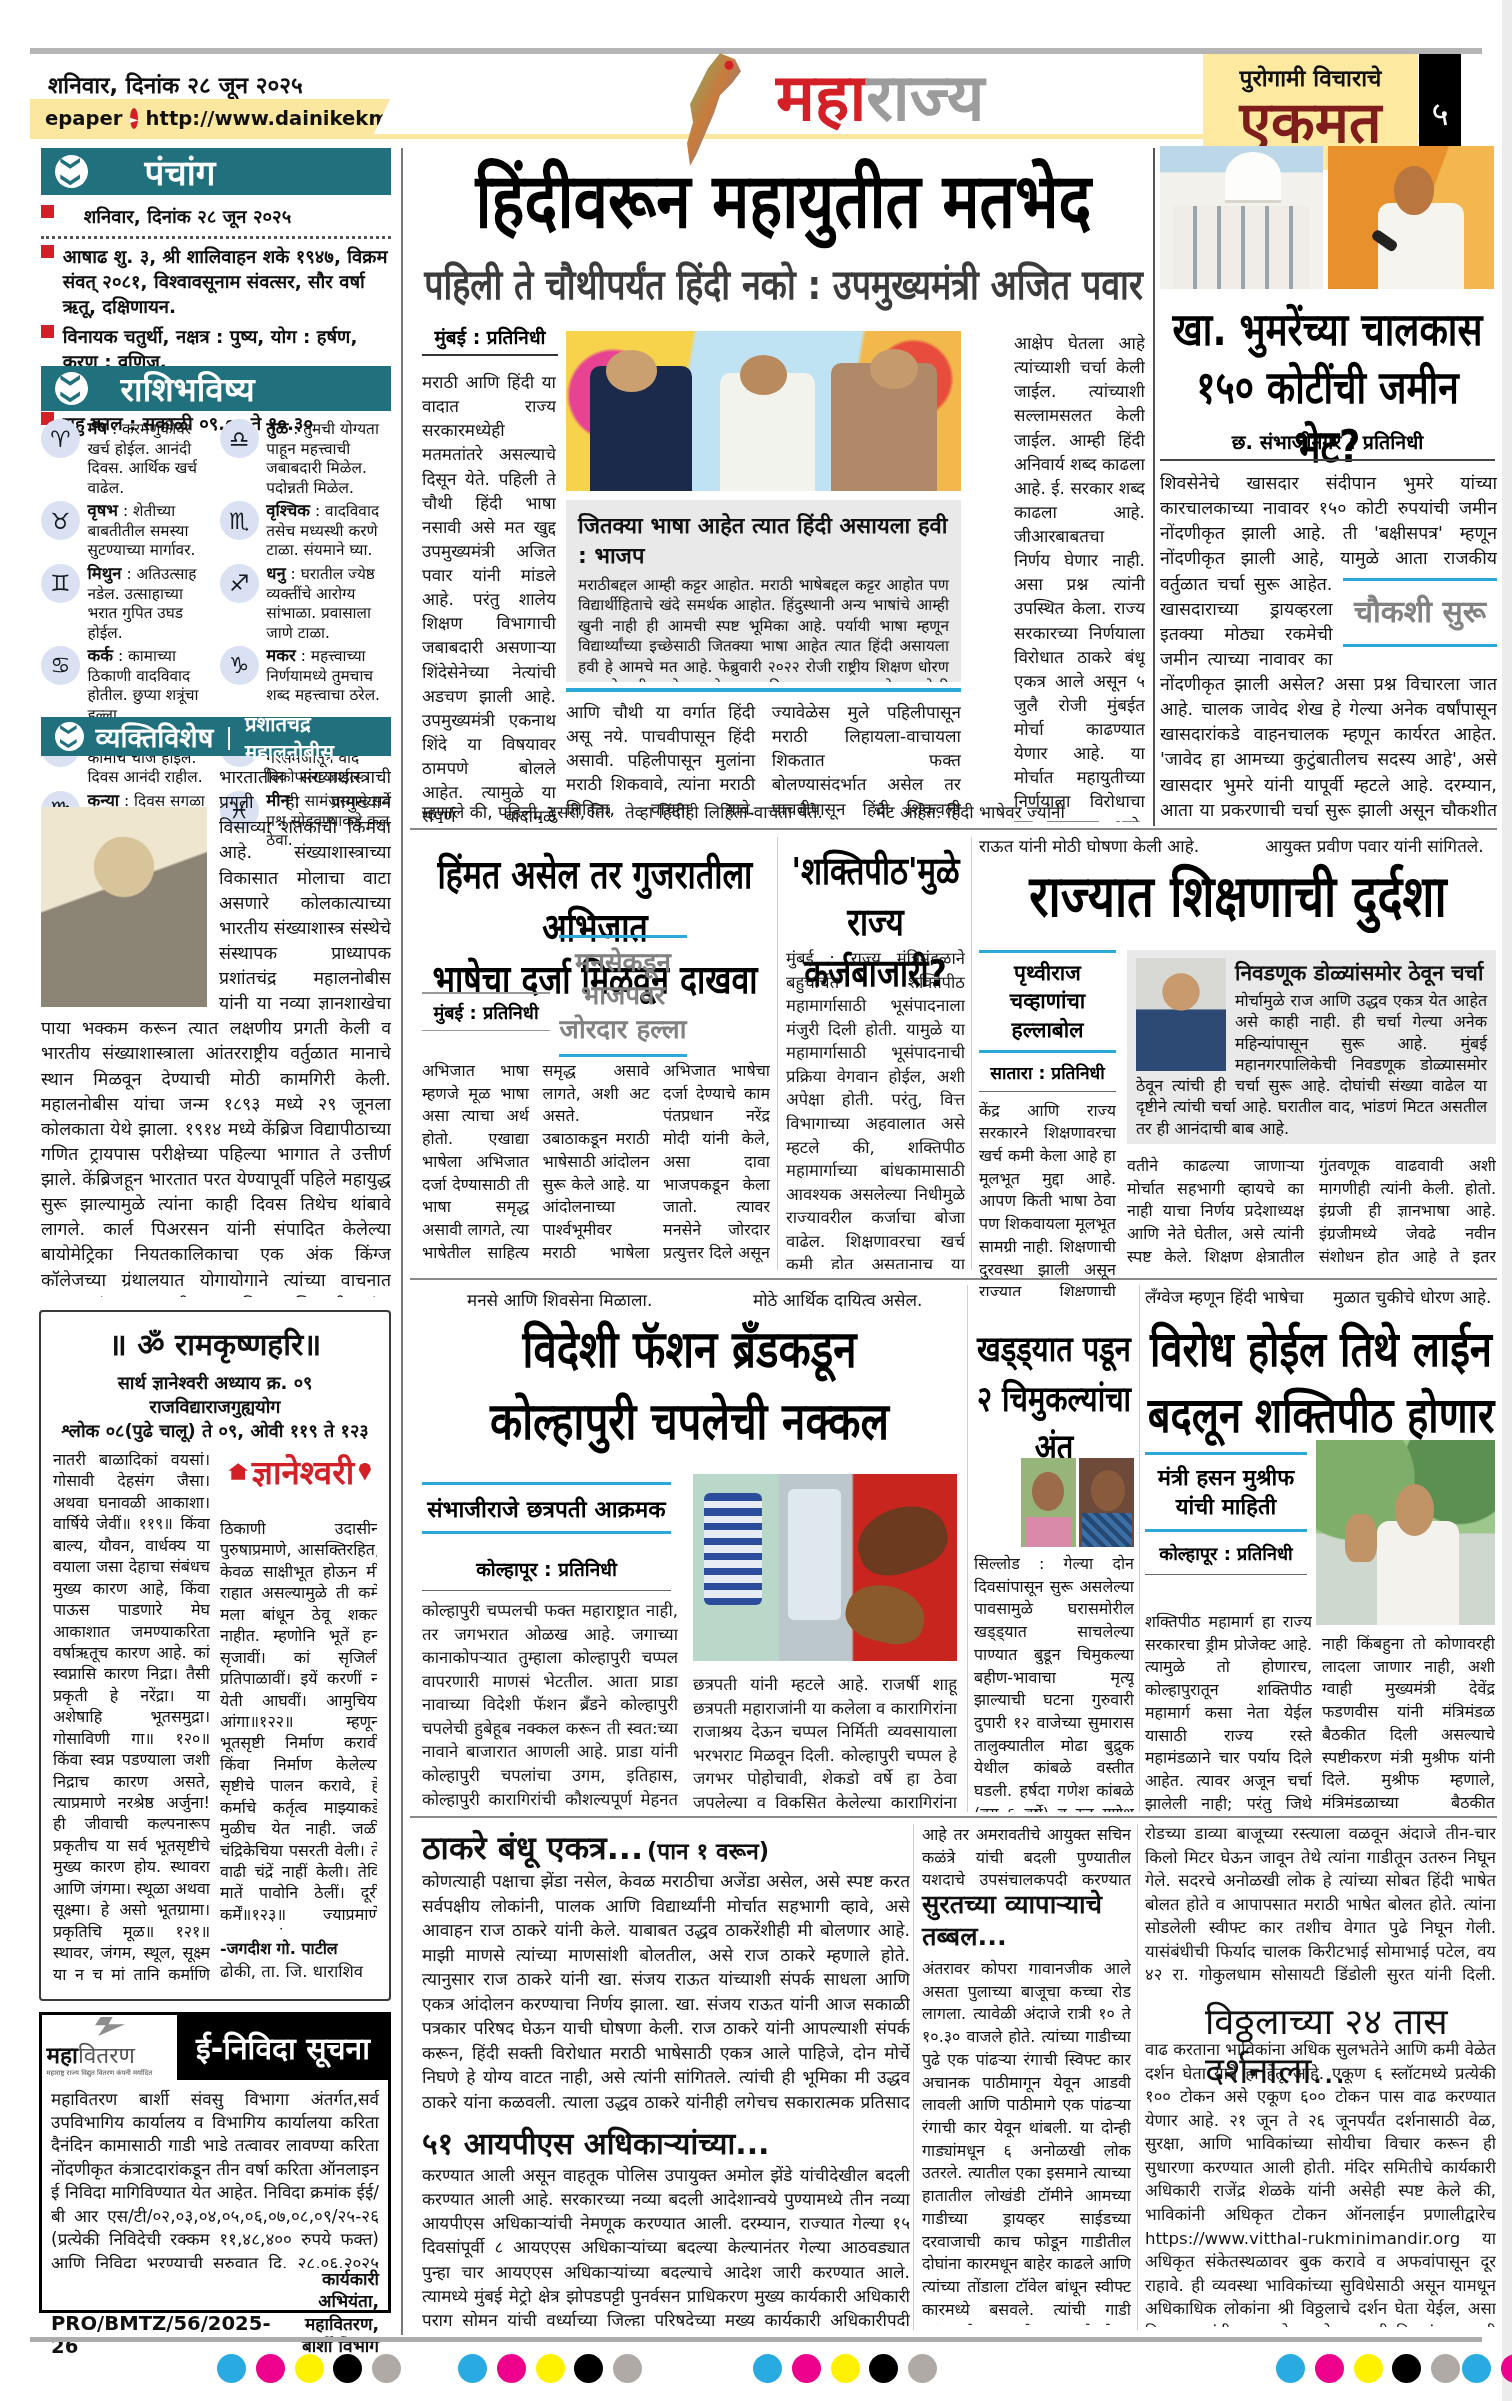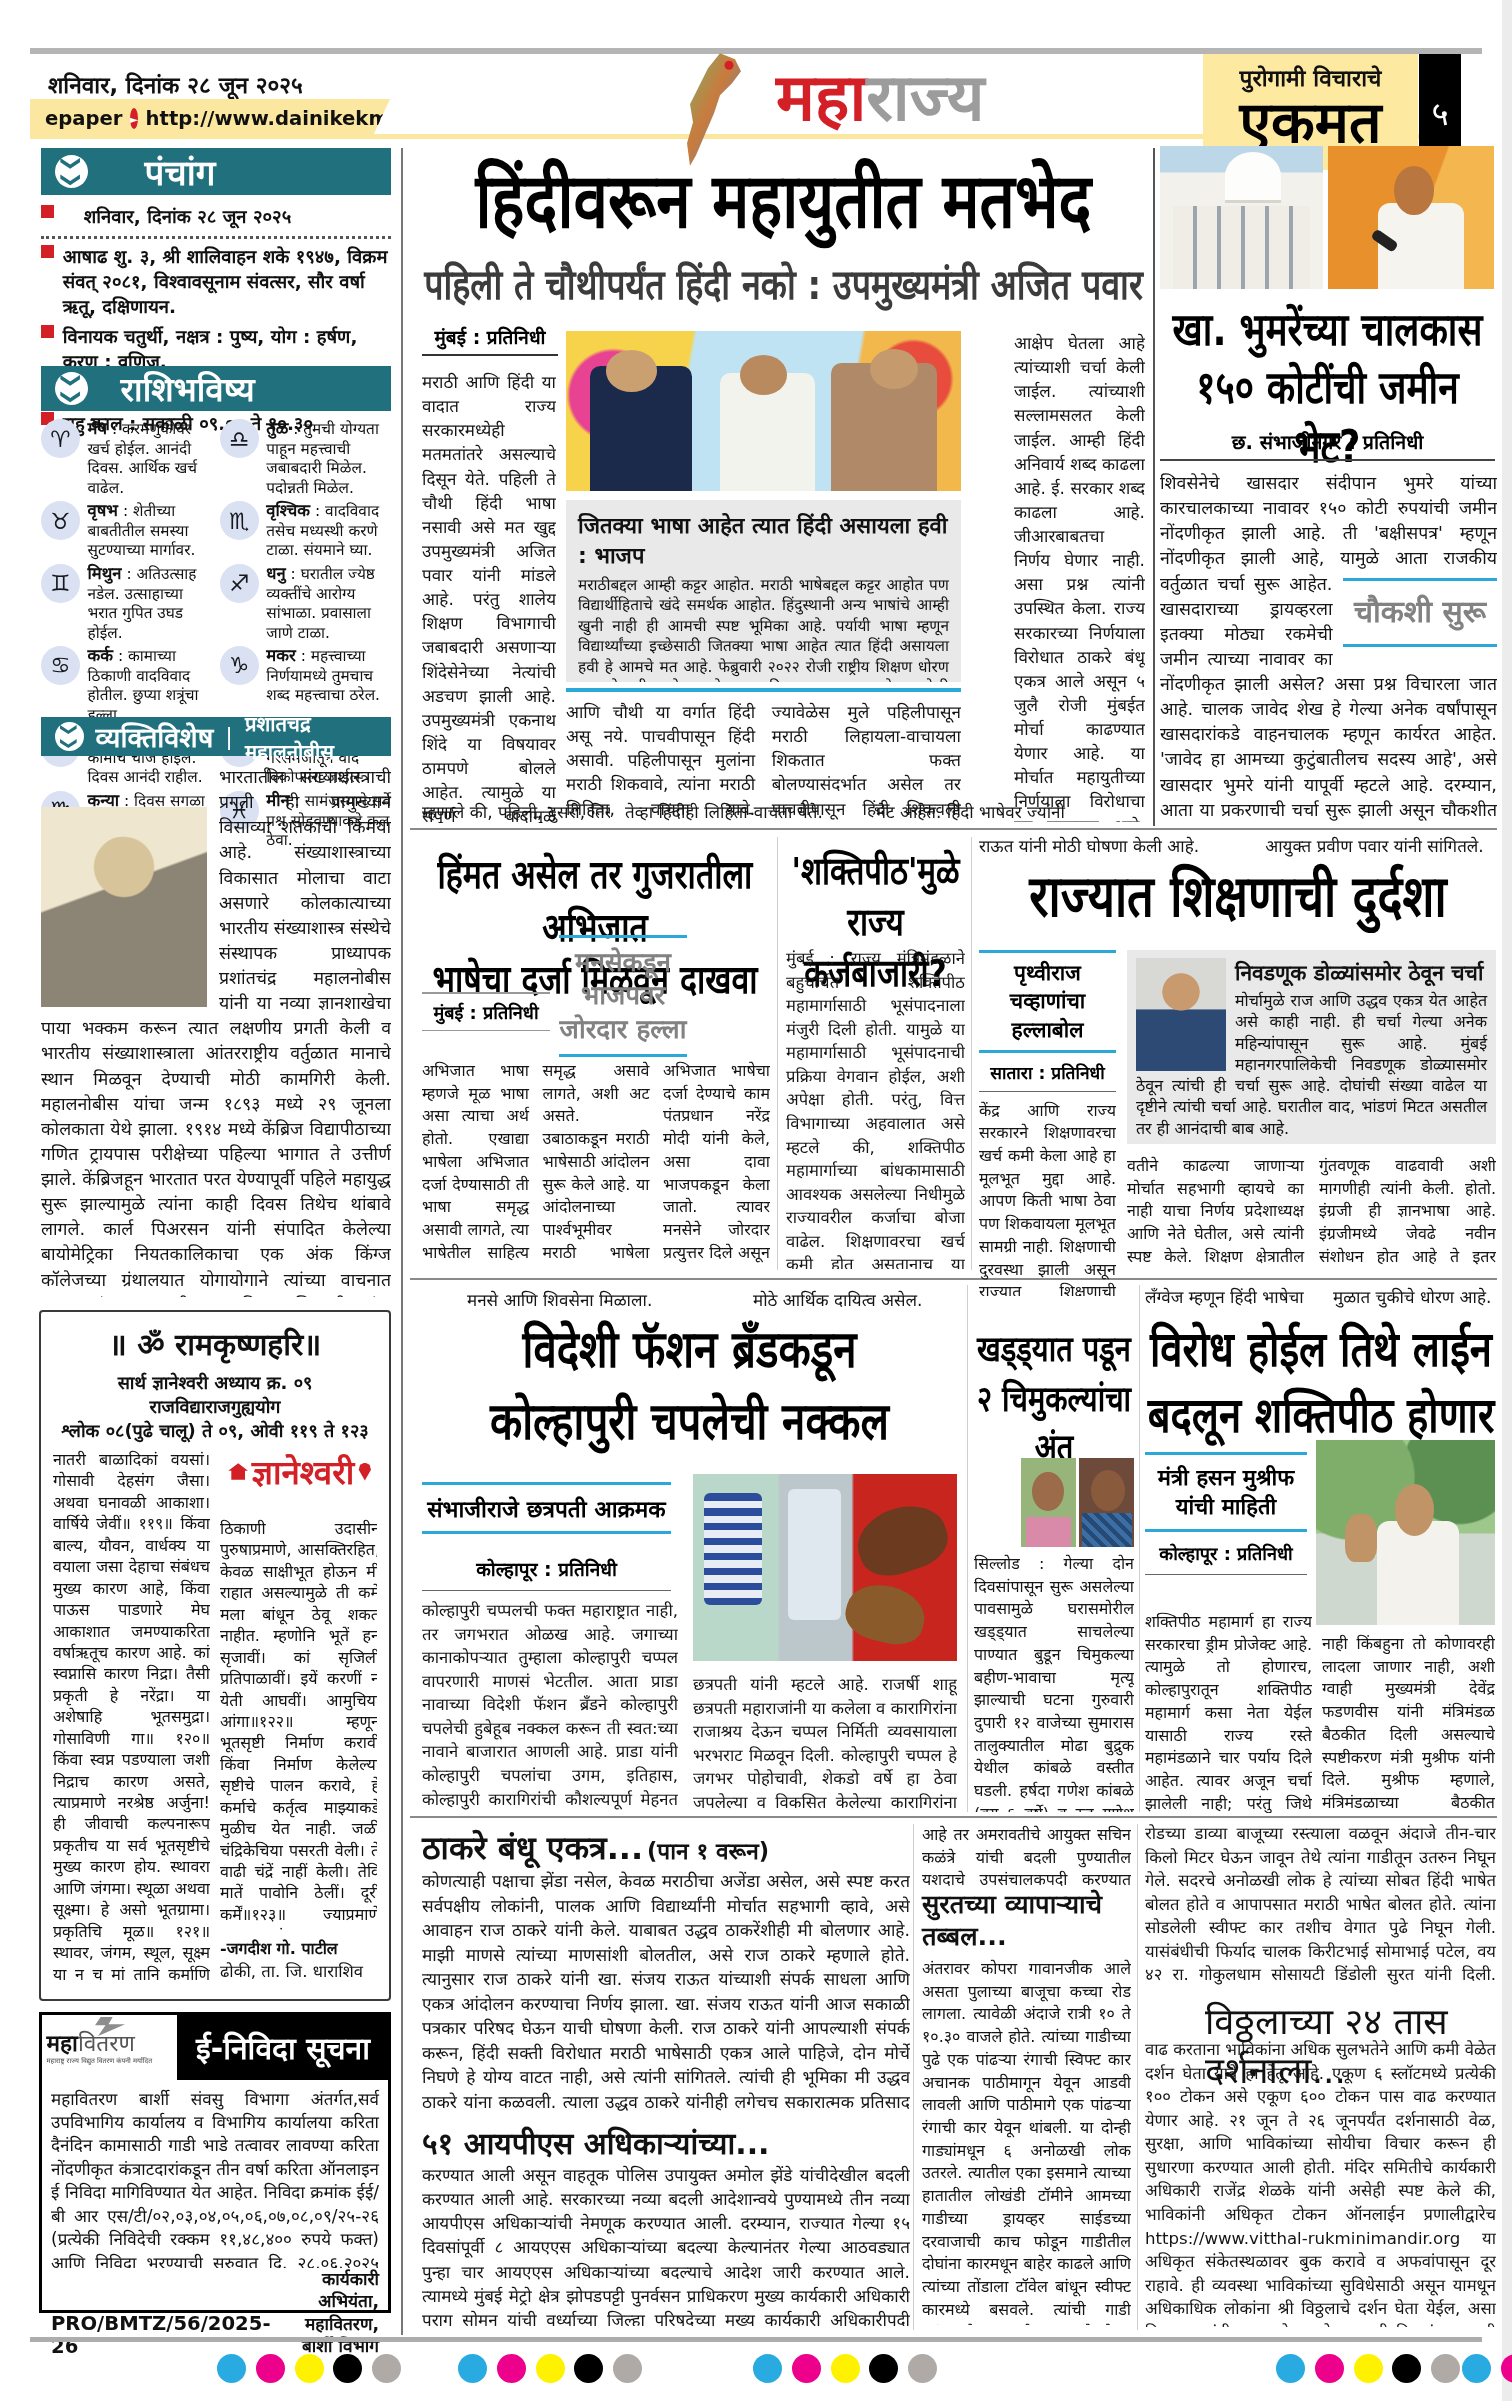--- a/index.html
+++ b/index.html
@@ -56,21 +56,21 @@
     </linearGradient>
       </defs>
     <path d="M30 2 L40 6 L44 14 L38 22 L30 30 L26 42 L20 56 L14 70 L10 77 L8 62 L12 48 L10 36 L16 24 L22 12 Z" fill="url(#mg)"></path>
     <circle cx="36" cy="10" r="3" fill="#d32027"></circle>
   </svg>
   <div class="abs" style="left:776px;top:65px;font-size:65px;font-weight:bold;line-height:1.0;">
     <span style="color:#d32027;">महा</span><span style="color:#9c9c9c;">राज्य</span>
   </div>
   <div class="abs" style="left:1203px;top:54px;width:215px;height:116px;background:#fdeaa0;text-align:center;">
     <div style="font-size:22.6px;font-weight:bold;margin-top:7.5px;">पुरोगामी विचाराचे</div>
-    <div style="font-size:57px;font-weight:bold;color:#000000;line-height:1.05;">एकमत</div>
+    <div style="font-size:57px;font-weight:bold;color:#7f1d1d;line-height:1.05;">एकमत</div>
   </div>
   <div class="abs" style="left:1419px;top:54px;width:42px;height:116px;background:#000;color:#fff;display:flex;align-items:center;justify-content:center;">
     <span style="font-size:33px;">५</span>
   </div>
   <div class="abs" style="left:1502px;top:0;width:10.5px;height:2401px;background:#ececec;"></div>
 
   <div class="abs teal teal-head" style="left:41px;top:148px;width:350px;height:47px;box-sizing:border-box;">
     <span class="chev">❯❯</span>
     <span style="font-size:35px;font-weight:bold;margin-left:45px;">पंचांग</span>
   </div>
@@ -187,21 +187,21 @@
         <div style="font-size:16px;font-weight:bold;">-जगदीश गो. पाटील</div>
         <div style="font-size:16.6px;">ढोकी, ता. जि. धाराशिव</div>
       </div>
     </div>
   </div>
 
   <div class="abs" style="left:39px;top:2012px;width:352px;height:301px;border:3px solid #000;box-sizing:border-box;">
     <div style="display:flex;height:65px;">
       <div style="flex:0 0 136px;position:relative;background:#fff;border-right:1.5px solid #000;padding:3px 4.5px;box-sizing:border-box;">
         <span style="position:absolute;left:53px;top:1.5px;width:30px;height:19.6px;background:#8d8d8d;clip-path:polygon(20% 0,60% 0,45% 40%,100% 40%,10% 100%,35% 45%,0 45%);"></span>
-        <div style="margin-top:14px;font-size:22.6px;line-height:1;"><b>महा</b><span style="color:#555;">वितरण</span></div>
+        <div style="margin-top:26px;font-size:22.6px;line-height:1;"><b>महा</b><span style="color:#555;">वितरण</span></div>
         <div style="font-size:6.8px;color:#444;margin-top:1.5px;">महाराष्ट्र राज्य विद्युत वितरण कंपनी मर्यादित</div>
       </div>
       <div style="flex:1;background:#000;color:#fff;display:flex;align-items:center;justify-content:center;">
         <span style="font-size:30px;font-weight:bold;">ई-निविदा सूचना</span>
       </div>
     </div>
     <div class="jt ovh" style="padding:7.5px 9px;font-size:17px;line-height:1.38;height:173px;">
       <span>महावितरण बार्शी संवसु विभागा अंतर्गत,सर्व उपविभागिय कार्यालय व विभागिय कार्यालया करिता दैनंदिन कामासाठी गाडी भाडे तत्वावर लावण्या करिता नोंदणीकृत कंत्राटदारांकडून तीन वर्षा करिता ऑनलाइन ई निविदा मागिविण्यात येत आहेत. निविदा क्रमांक ईई/बी आर एस/टी/०२,०३,०४,०५,०६,०७,०८,०९/२५-२६ (प्रत्येकी निविदेची रक्कम ११,४८,४०० रुपये फक्त) आणि निविदा भरण्याची सुरुवात दि. २८.०६.२०२५ सकाळी १०:०० व अंतिम तारीख ०५.०७.२०२५, १७:०० वाजेपर्यंत आहे. निविदा तपशील व डाऊनलोड करण्यासाठी कृपया महावितरणच्या https://etender.mahadiscom.in/eatapp. संकेतस्थळाला भेट द्या. कोणतेही कारण न देता निविदा स्वीकारणे / नाकारणे व रद्द करणे यासाठी सर्व हक्क अधोरेखित आहेत. कृपया नोंद घ्या.</span>
     </div>
     <div style="display:flex;justify-content:space-between;align-items:flex-end;padding:0 9px 6px 9px;">

